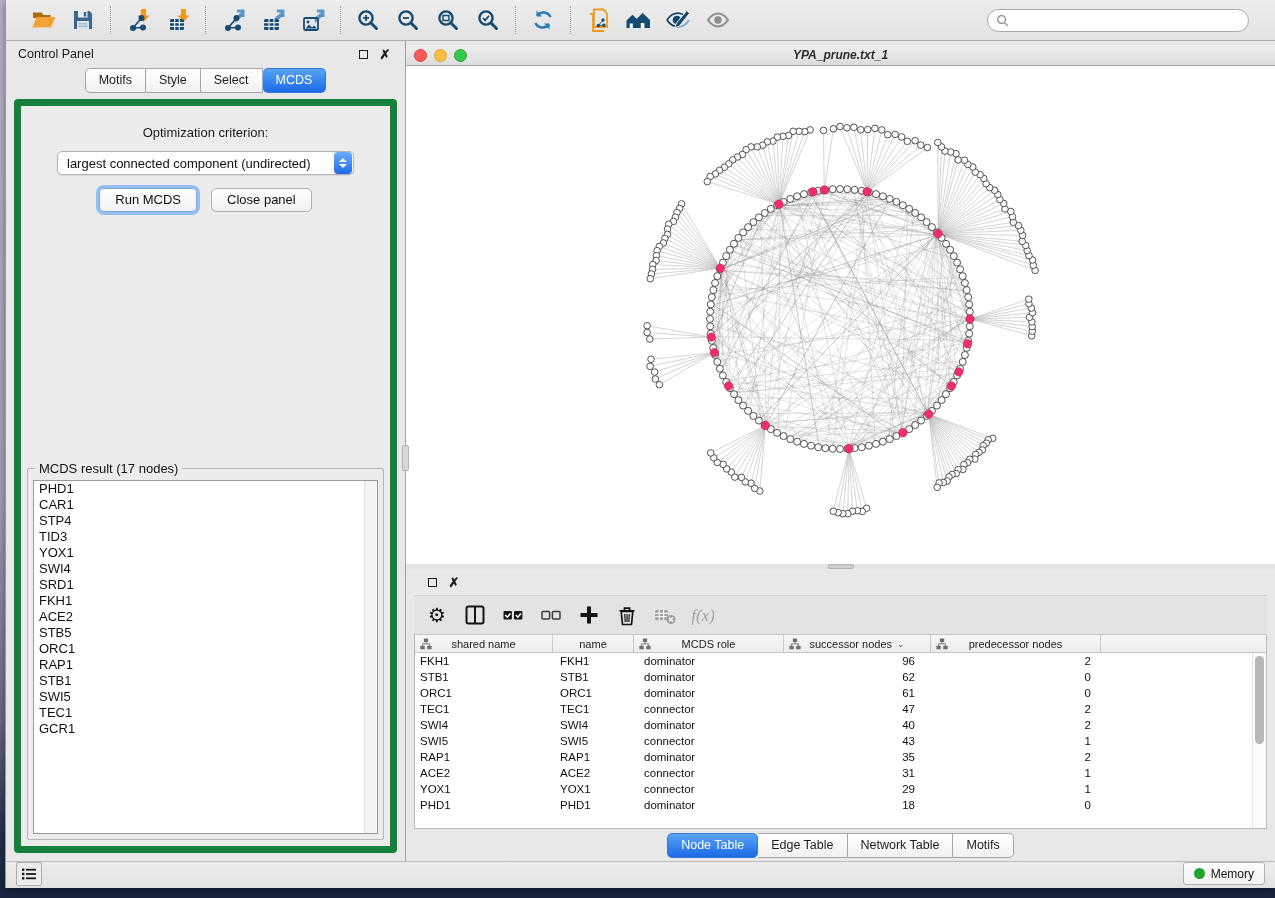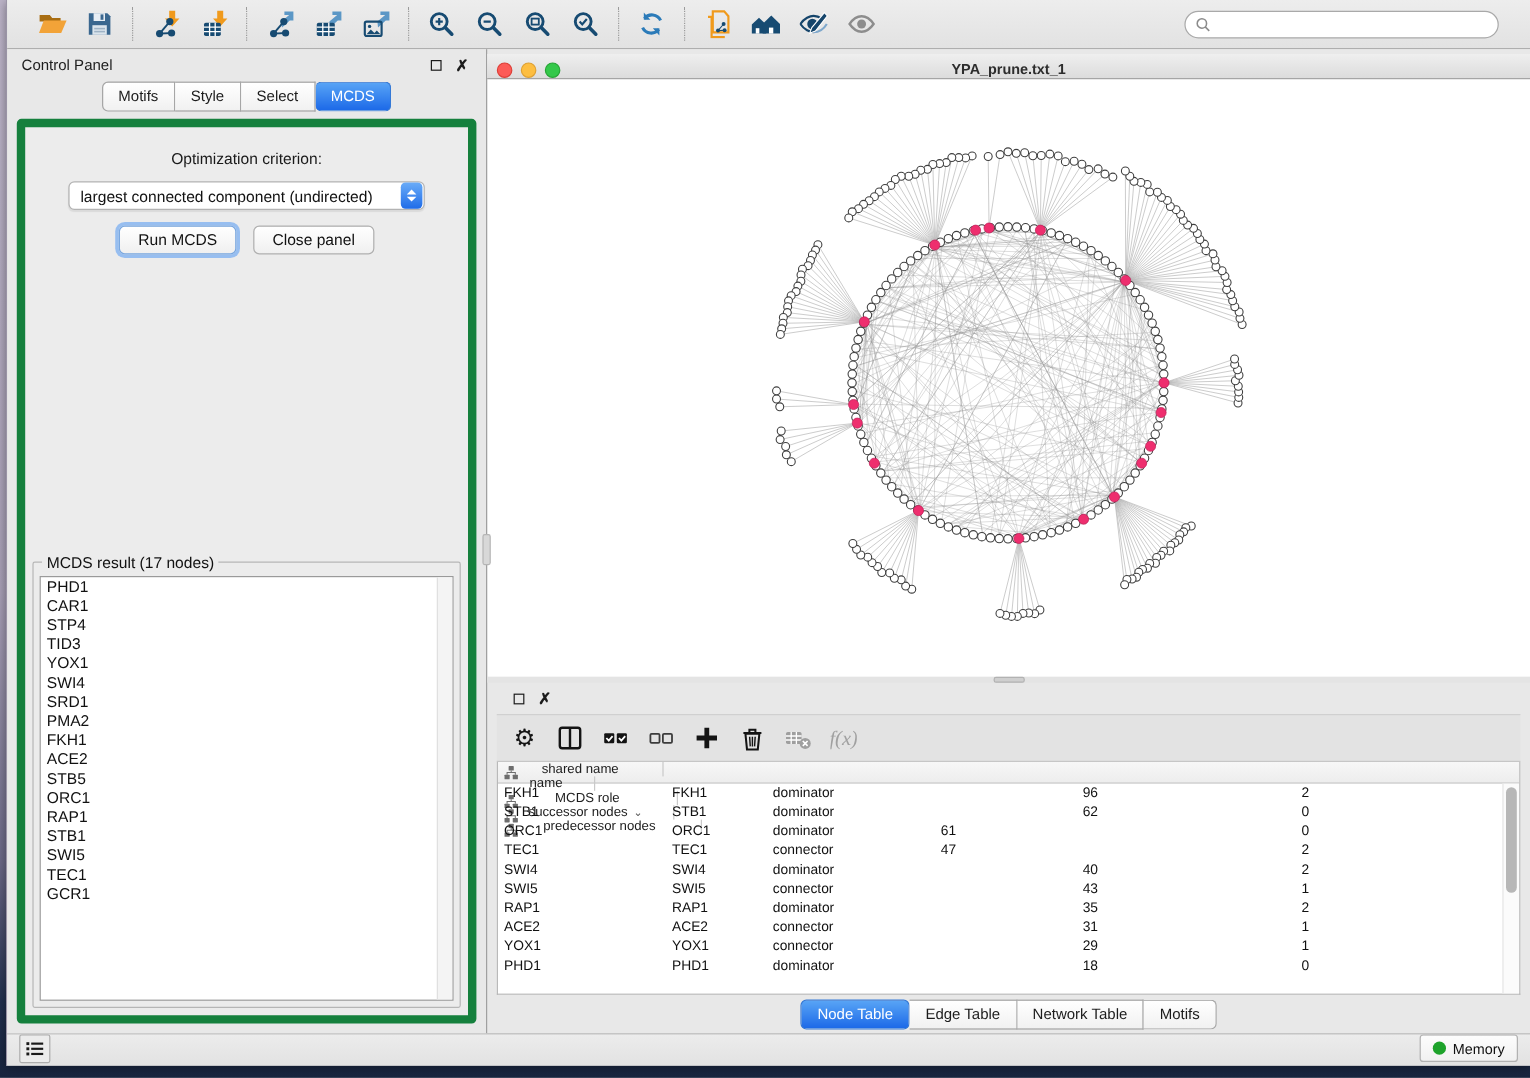--- a/index.html
+++ b/index.html
@@ -75,21 +75,21 @@
   .result-item { font-size:13px; color:#111; line-height:16px; padding-left:5px; cursor:default; }
 
   .v-splitter-handle { position:absolute; right:-4px; top:404px; width:7px; height:26px;
     background:#d8d8d8; border:1px solid #b5b5b5; border-radius:2px; z-index:5; cursor:col-resize; }
 
   
   .right-col { flex:1; display:flex; flex-direction:column; min-width:0; padding-top:4px; background:#e8e8e8; }
 
   .network-window { height:519px; flex:0 0 auto; display:flex; flex-direction:column; }
   .net-titlebar { height:21px; background:linear-gradient(#efefef,#dcdcdc); border-bottom:1px solid #a5a5a5;
-    display:flex; align-items:flex-end; padding:0 8px; position:relative; flex:0 0 auto; }
+    display:flex; align-items:center; padding:0 8px; position:relative; flex:0 0 auto;font-style:italic; }
   .tl { width:13px; height:13px; border-radius:50%; margin-right:7px; cursor:pointer; }
   .tl.red { background:#fc5b57; border:1px solid #dd3f38; }
   .tl.yellow { background:#fdbe41; border:1px solid #dfa133; }
   .tl.green { background:#34c84a; border:1px solid #27a536; }
   .net-title { position:absolute; left:0; right:0; text-align:center; font-size:12px;
     font-weight:bold; color:#2d2d2d; pointer-events:none; }
   .net-canvas { flex:1; background:#fff; overflow:hidden; }
   .net-canvas svg { display:block; }
 
   .h-splitter { height:5px; background:#e4e4e4; position:relative; cursor:row-resize; flex:0 0 auto; }
@@ -99,21 +99,21 @@
   
   .table-panel { flex:1; display:flex; flex-direction:column; min-height:0; background:#e8e8e8; }
   .tp-toolbar { height:40px; background:#e3e3e3; border-top:1px solid #d0d0d0; border-bottom:1px solid #c6c6c6;
     margin:0 8px; display:flex; align-items:center; gap:8px; padding:0 8px; flex:0 0 auto; }
   .tp-icon { width:30px; height:30px; display:flex; align-items:center; justify-content:center; cursor:pointer; }
   .tp-icon svg { width:22px; height:22px; }
   .tp-icon.disabled { cursor:default; }
 
   .tp-tablewrap { flex:1; margin:0 8px; background:#fff; border:1px solid #b9b9b9; border-top:none;
     position:relative; overflow:hidden; }
-  .thead { display:flex; height:18px; border-bottom:1px solid #c4c4c4; background:linear-gradient(#f7f7f7,#ededed);flex-direction:column; }
+  .thead { display:flex; height:18px; border-bottom:1px solid #c4c4c4; background:linear-gradient(#f7f7f7,#ededed); }
   .th { position:relative; display:flex; align-items:center; justify-content:center;
     font-size:11px; color:#1c1c1c; border-right:1px solid #c9c9c9; cursor:pointer; }
   .th .attr-ic { position:absolute; left:5px; top:3px; width:12px; height:12px; }
   .th .sort { font-size:9px; color:#555; margin-left:5px; }
   .tbody { position:absolute; left:0; right:14px; top:18px; bottom:0; }
   .tr { display:flex; height:16px; align-items:center; cursor:default; }
   .td { font-size:11.5px; color:#111; white-space:nowrap; overflow:hidden; }
   .tscroll { position:absolute; right:0; top:18px; bottom:0; width:14px; background:#fbfbfb; border-left:1px solid #e4e4e4; }
   .tthumb { position:absolute; left:2px; right:2px; top:3px; height:88px; background:#b7b7b7; border-radius:5px; cursor:pointer; }
 
@@ -360,21 +360,20 @@
         <div class="result-group">
           <span class="result-legend">MCDS result (17 nodes)</span>
           <div class="result-list" id="result-list">
               <div class="result-item">PHD1</div>
               <div class="result-item">CAR1</div>
               <div class="result-item">STP4</div>
               <div class="result-item">TID3</div>
               <div class="result-item">YOX1</div>
               <div class="result-item">SWI4</div>
               <div class="result-item">SRD1</div>
-              <div class="result-item">PMA2</div>
               <div class="result-item">FKH1</div>
               <div class="result-item">ACE2</div>
               <div class="result-item">STB5</div>
               <div class="result-item">ORC1</div>
               <div class="result-item">RAP1</div>
               <div class="result-item">STB1</div>
               <div class="result-item">SWI5</div>
               <div class="result-item">TEC1</div>
               <div class="result-item">GCR1</div>
             <div class="result-scroll"></div>
@@ -1241,28 +1240,28 @@
                 <div class="td" style="width:138px;padding-left:5px">STB1</div>
                 <div class="td" style="width:81px;padding-left:7px">STB1</div>
                 <div class="td" style="width:150px;padding-left:10px">dominator</div>
                 <div class="td" style="width:147px;text-align:right;padding-right:16px">62</div>
                 <div class="td" style="width:170px;text-align:right;padding-right:10px">0</div>
               </div>
               <div class="tr">
                 <div class="td" style="width:138px;padding-left:5px">ORC1</div>
                 <div class="td" style="width:81px;padding-left:7px">ORC1</div>
                 <div class="td" style="width:150px;padding-left:10px">dominator</div>
-                <div class="td" style="width:147px;padding-right:16px">61</div>
+                <div class="td" style="width:147px;text-align:right;padding-right:16px">61</div>
                 <div class="td" style="width:170px;text-align:right;padding-right:10px">0</div>
               </div>
               <div class="tr">
                 <div class="td" style="width:138px;padding-left:5px">TEC1</div>
                 <div class="td" style="width:81px;padding-left:7px">TEC1</div>
                 <div class="td" style="width:150px;padding-left:10px">connector</div>
-                <div class="td" style="width:147px;text-align:left;padding-right:16px">47</div>
+                <div class="td" style="width:147px;text-align:right;padding-right:16px">47</div>
                 <div class="td" style="width:170px;text-align:right;padding-right:10px">2</div>
               </div>
               <div class="tr">
                 <div class="td" style="width:138px;padding-left:5px">SWI4</div>
                 <div class="td" style="width:81px;padding-left:7px">SWI4</div>
                 <div class="td" style="width:150px;padding-left:10px">dominator</div>
                 <div class="td" style="width:147px;text-align:right;padding-right:16px">40</div>
                 <div class="td" style="width:170px;text-align:right;padding-right:10px">2</div>
               </div>
               <div class="tr">

